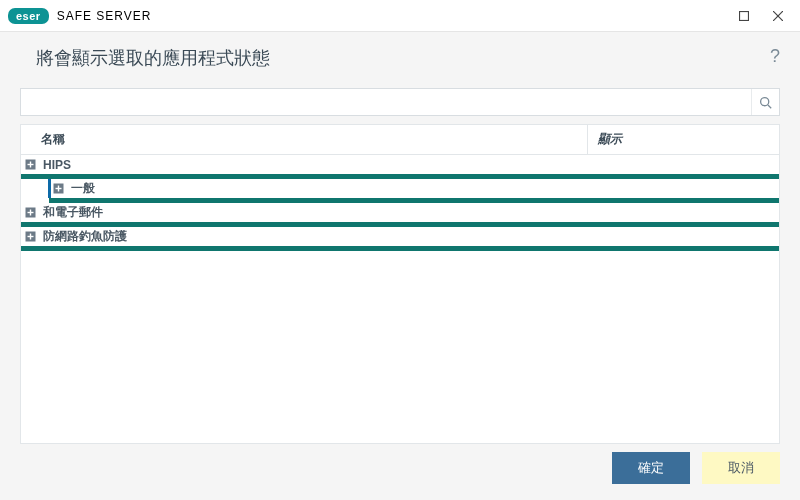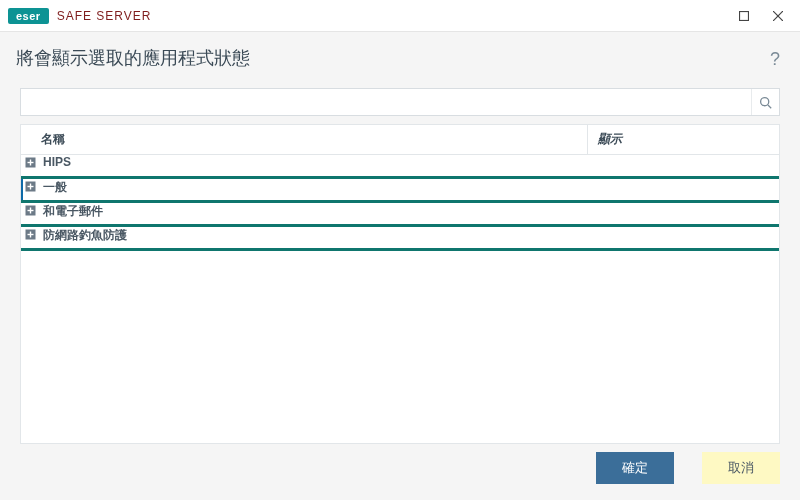--- a/index.html
+++ b/index.html
@@ -18,38 +18,38 @@
       display: flex;
       align-items: center;
       padding: 0 8px;
     }
     .brand-badge {
       background: #0d9394;
       color: #fff;
       font-weight: bold;
       font-size: 11px;
       padding: 2px 8px;
-      border-radius: 2px;
+      border-radius: 7px;
       letter-spacing: 0.5px;
       margin-right: 8px;
     }
     .product-name {
-      color: #7f1d1d;
+      color: #000000;
       font-size: 12px;
       letter-spacing: 1px;
     }
     .titlebar-spacer { flex: 1; }
     .win-controls { display: flex; align-items: center; gap: 18px; padding-right: 6px; }
     .win-btn { width: 16px; height: 16px; display: flex; align-items: center; justify-content: center; color: #444; cursor: pointer; }
     .win-btn svg { width: 10px; height: 10px; stroke: #444; stroke-width: 1.2; fill: none; }
 
     .header-row {
       display: flex;
-      align-items: flex-end;
-      padding: 14px 20px 10px 16px;
+      align-items: flex-start;
+      padding: 14px 20px 10px 36px;
       gap: 36px;
     }
     .page-title {
       color: #3b4a56;
       font-size: 18px;
       font-weight: 400;
     }
     .help-btn {
       margin-left: auto;
       color: #7a8a96;
@@ -99,59 +99,60 @@
       height: 30px;
       align-items: center;
       font-weight: bold;
       color: #3b4a56;
     }
     .col-name { flex: 0 0 567px; padding-left: 20px; border-right: 1px solid #e2e6e9; height: 100%; display: flex; align-items: center; }
     .col-display { flex: 1; padding-left: 10px; height: 100%; display: flex; align-items: center; font-style: italic; }
 
     .trow {
       display: flex;
-      align-items: flex-start;
-      border-bottom: 3px solid #0f766e;
+      align-items: center;
+      border-bottom: 5px solid #0f766e;
       height: 24px;
       cursor: pointer;
     }
     .trow .expand {
       width: 14px;
       height: 14px;
       margin: 0 6px 0 2px;
       display: flex;
       align-items: center;
       justify-content: center;
       color: #6c7a87;
     }
     .expand svg { width: 11px; height: 11px; }
     .trow .label {
       color: #4a5864;
       font-weight: bold;
       font-size: 12px;
     }
     .trow.selected {
       position: relative;
+      margin-left: 28px;
     }
     .trow.selected::before {
       content: "";
       position: absolute;
       left: -1px;
       top: 0;
       bottom: 0;
       width: 3px;
       background: #0d6aa8;
     }
 
     .footer {
       position: absolute;
       right: 20px;
       bottom: 16px;
       display: flex;
-      gap: 28px;
+      gap: 12px;
     }
     .btn {
       min-width: 78px;
       height: 32px;
       display: flex;
       align-items: center;
       justify-content: center;
       font-size: 13px;
       cursor: pointer;
       border: none;

